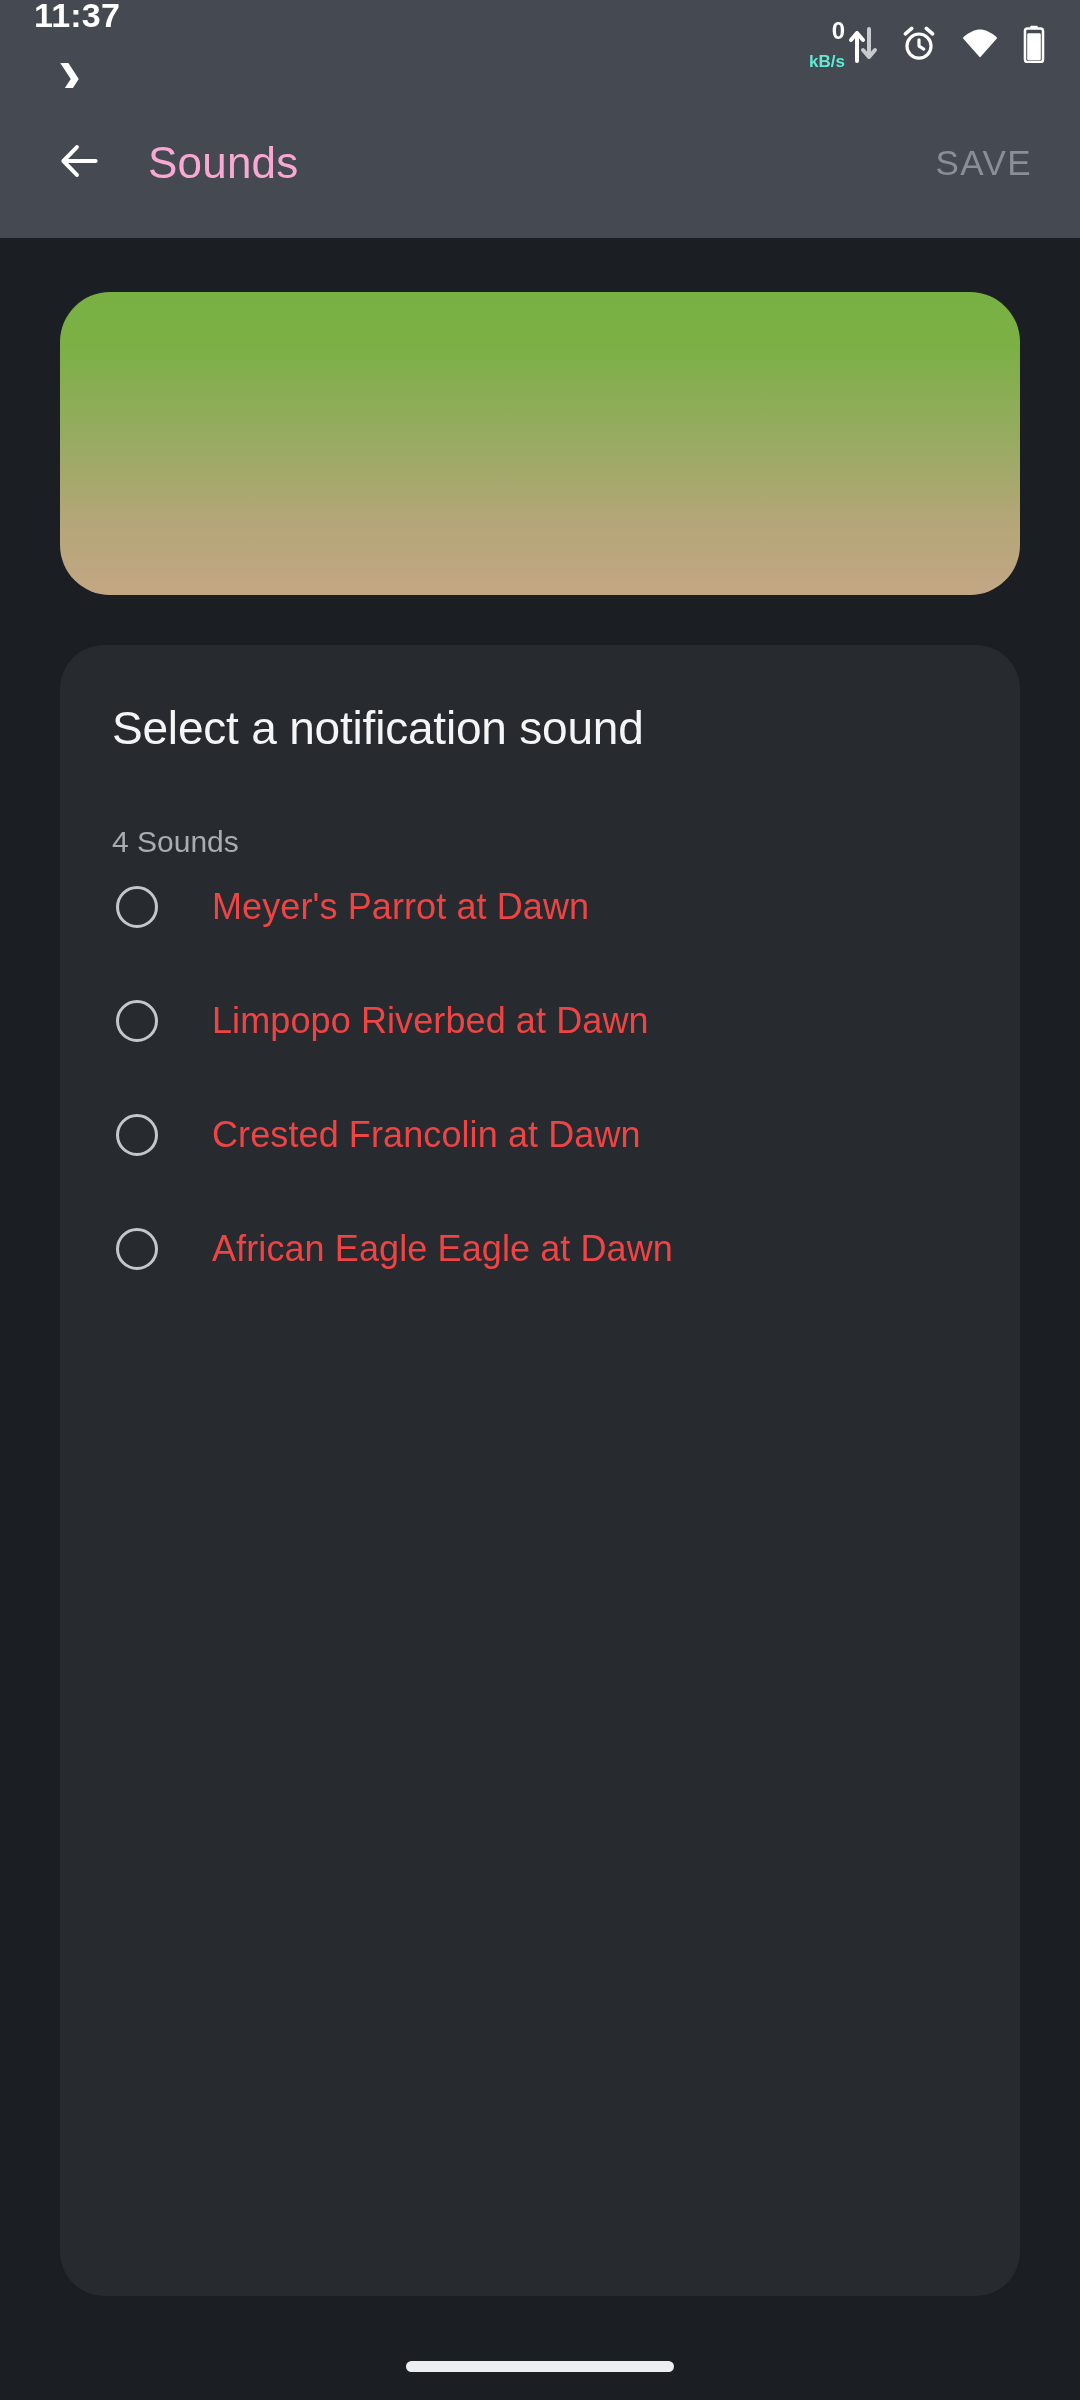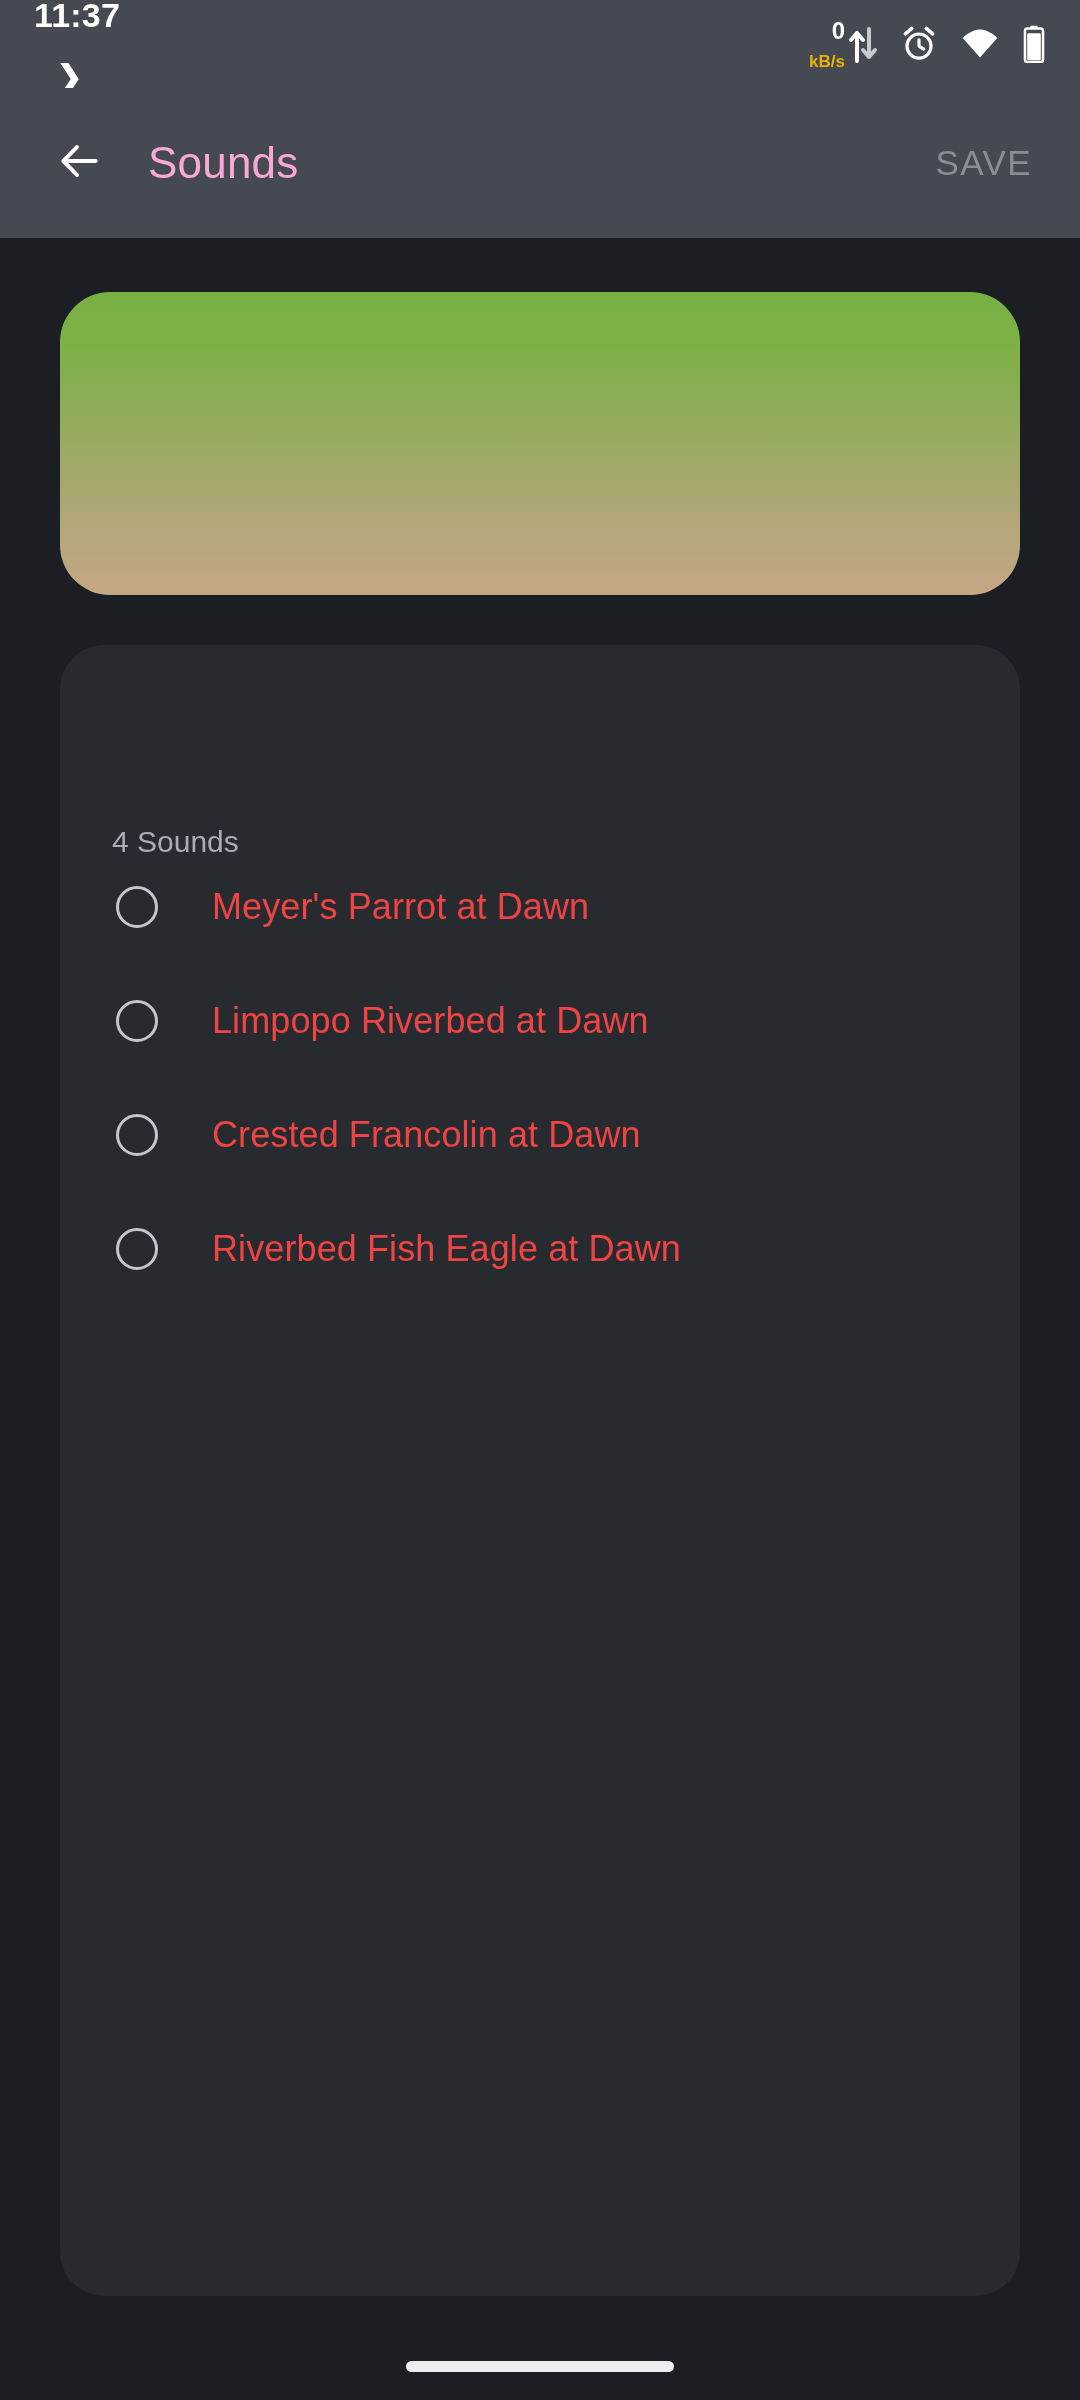--- a/index.html
+++ b/index.html
@@ -31,21 +31,21 @@
     margin-left:auto; display:flex; align-items:center; gap:22px;
   }
   .net-speed{
     display:flex; align-items:center; gap:3px;
   }
   .net-speed-text{
     display:flex; flex-direction:column; align-items:flex-end;
     line-height:1;
   }
   .net-speed-num{ color:#fff; font-size:24px; font-weight:bold; }
-  .net-speed-unit{ color:#eab308; font-size:17px; font-weight:bold; margin-top:10px; }
+  .net-speed-unit{ color:#5eead4; font-size:17px; font-weight:bold; margin-top:10px; }
   .net-arrows{ display:flex; flex-direction:row; align-items:center; }
   .icon-wrap{ display:flex; align-items:center; justify-content:center; }
 
   
   .app-bar{
     position:absolute; top:88px; left:0;
     width:1080px; height:150px;
     background:#454951;
     display:flex; align-items:center;
     padding:0 42px;
@@ -188,20 +188,21 @@
   </div>
   <span class="app-title">Sounds</span>
   <span class="save-button">SAVE</span>
 </div>
 
 <div class="content">
 
   <div class="banner"></div>
 
   <div class="card">
+    <div class="card-title">Select a notification sound</div>
     <div class="card-subtitle">4 Sounds</div>
 
     <div class="sound-list">
 
       <div class="sound-row">
         <span class="radio"></span>
         <span class="sound-label">Meyer's Parrot at Dawn</span>
       </div>
 
       <div class="sound-row">
@@ -209,20 +210,20 @@
         <span class="sound-label">Limpopo Riverbed at Dawn</span>
       </div>
 
       <div class="sound-row">
         <span class="radio"></span>
         <span class="sound-label">Crested Francolin at Dawn</span>
       </div>
 
       <div class="sound-row">
         <span class="radio"></span>
-        <span class="sound-label">Riverbed Fish Eagle at Dawn</span>
+        <span class="sound-label">African Eagle Eagle at Dawn</span>
       </div>
 
     </div>
   </div>
 
   <div class="gesture-bar"></div>
 </div>
 
 </body></html>

